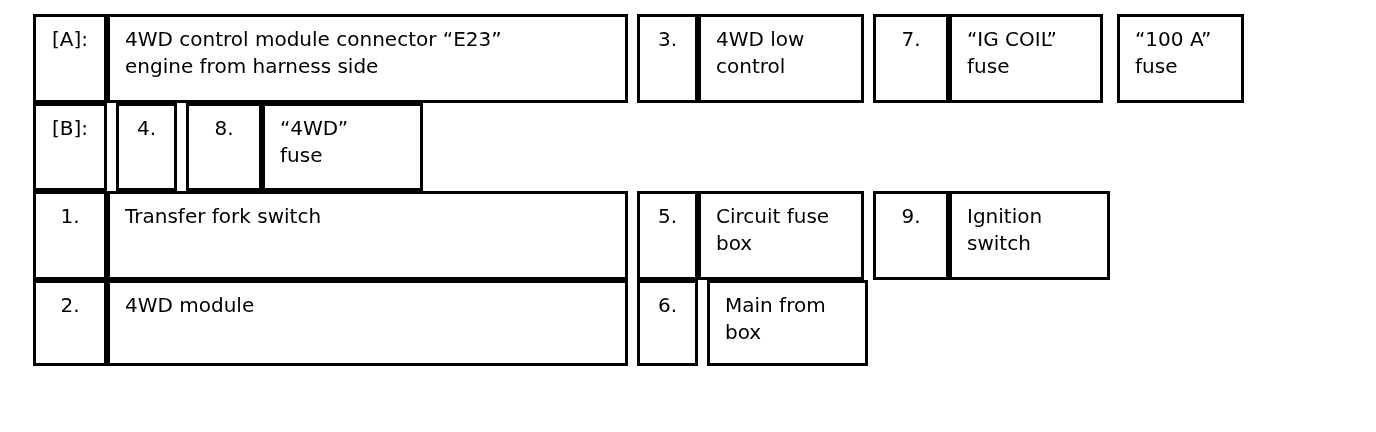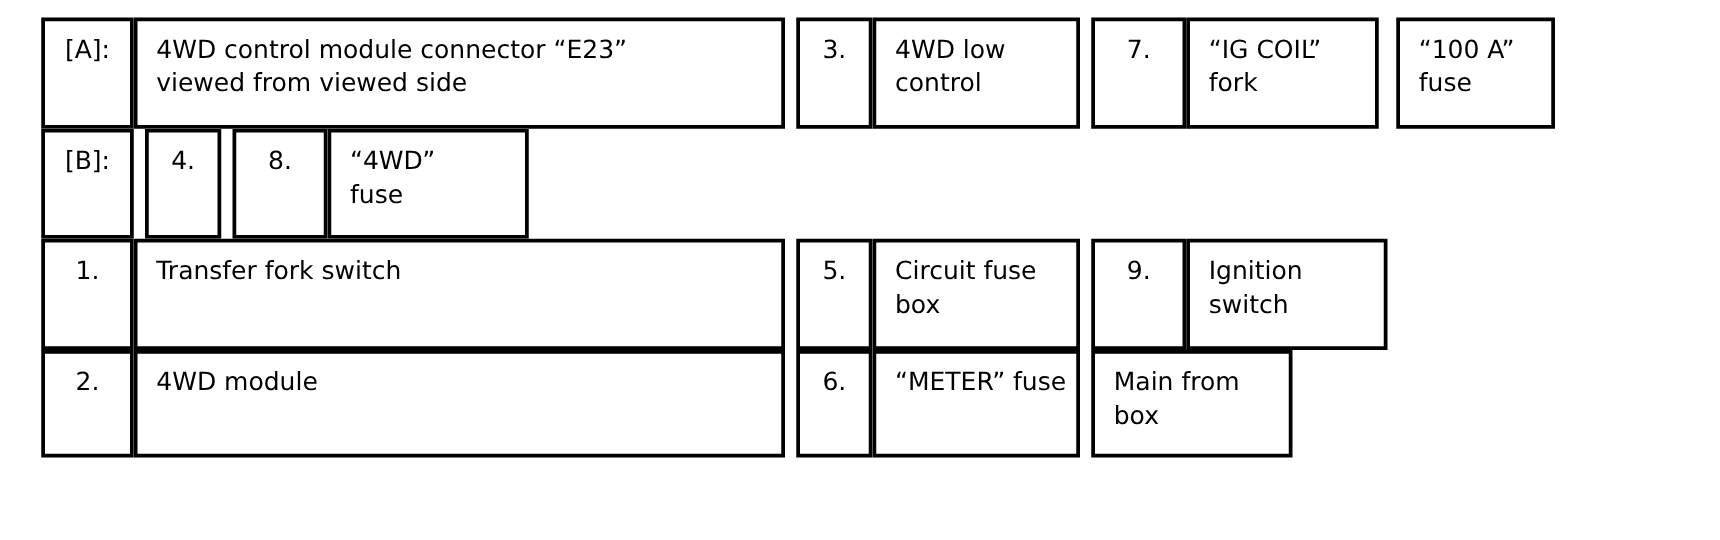--- a/index.html
+++ b/index.html
@@ -28,29 +28,29 @@
 </style>
 </head>
 <body>
 
 <div class="stage">
   <div class="legend">
 
     <div class="row r1">
       <div class="cell key w-label">[A]:</div>
       <div class="cell desc w-d1">4WD control module connector “E23”
-viewed from viewed side</div>
+engine from harness side</div>
       <div class="gap g1"></div>
       <div class="cell key w-n2">3.</div>
       <div class="cell desc w-d2">4WD low
 control</div>
       <div class="gap g2"></div>
       <div class="cell key w-n3">7.</div>
       <div class="cell desc w-d3a">“IG COIL”
-fork</div>
+fuse</div>
       <div class="gap g3"></div>
       <div class="cell desc w-d4">“100 A”
 fuse</div>
     </div>
 
     <div class="row r2">
       <div class="cell key w-label">[B]:</div>
       <div class="gap g1"></div>
       <div class="cell key w-n2">4.</div>
       <div class="gap g2"></div>
@@ -70,20 +70,19 @@
       <div class="cell key w-n3">9.</div>
       <div class="cell desc w-d3b">Ignition
 switch</div>
     </div>
 
     <div class="row r4">
       <div class="cell key w-label">2.</div>
       <div class="cell desc w-d1">4WD module</div>
       <div class="gap g1"></div>
       <div class="cell key w-n2">6.</div>
-      <div class="cell desc w-d2">“METER” fuse</div>
       <div class="gap g2"></div>
       <div class="cell desc w-d3b">Main from
 box</div>
     </div>
 
   </div>
 </div>
 
 </body></html>

